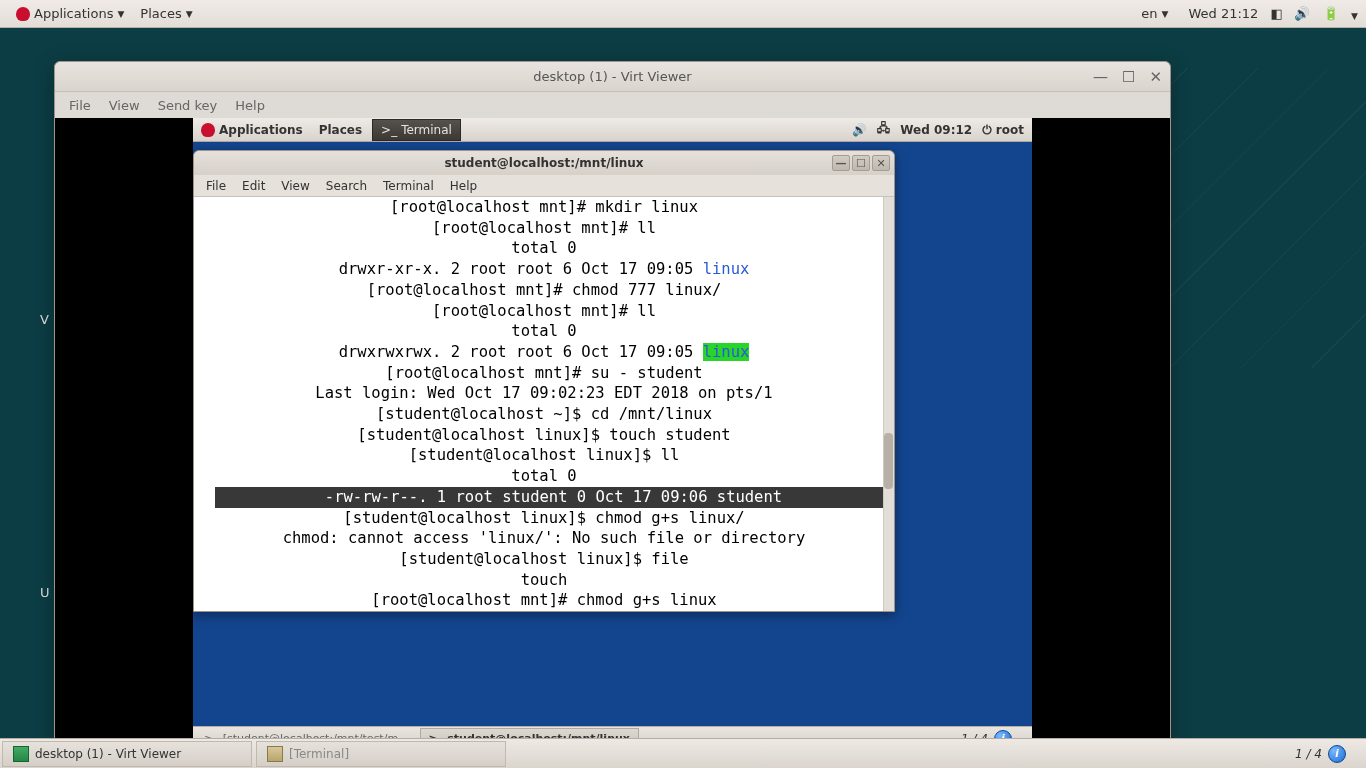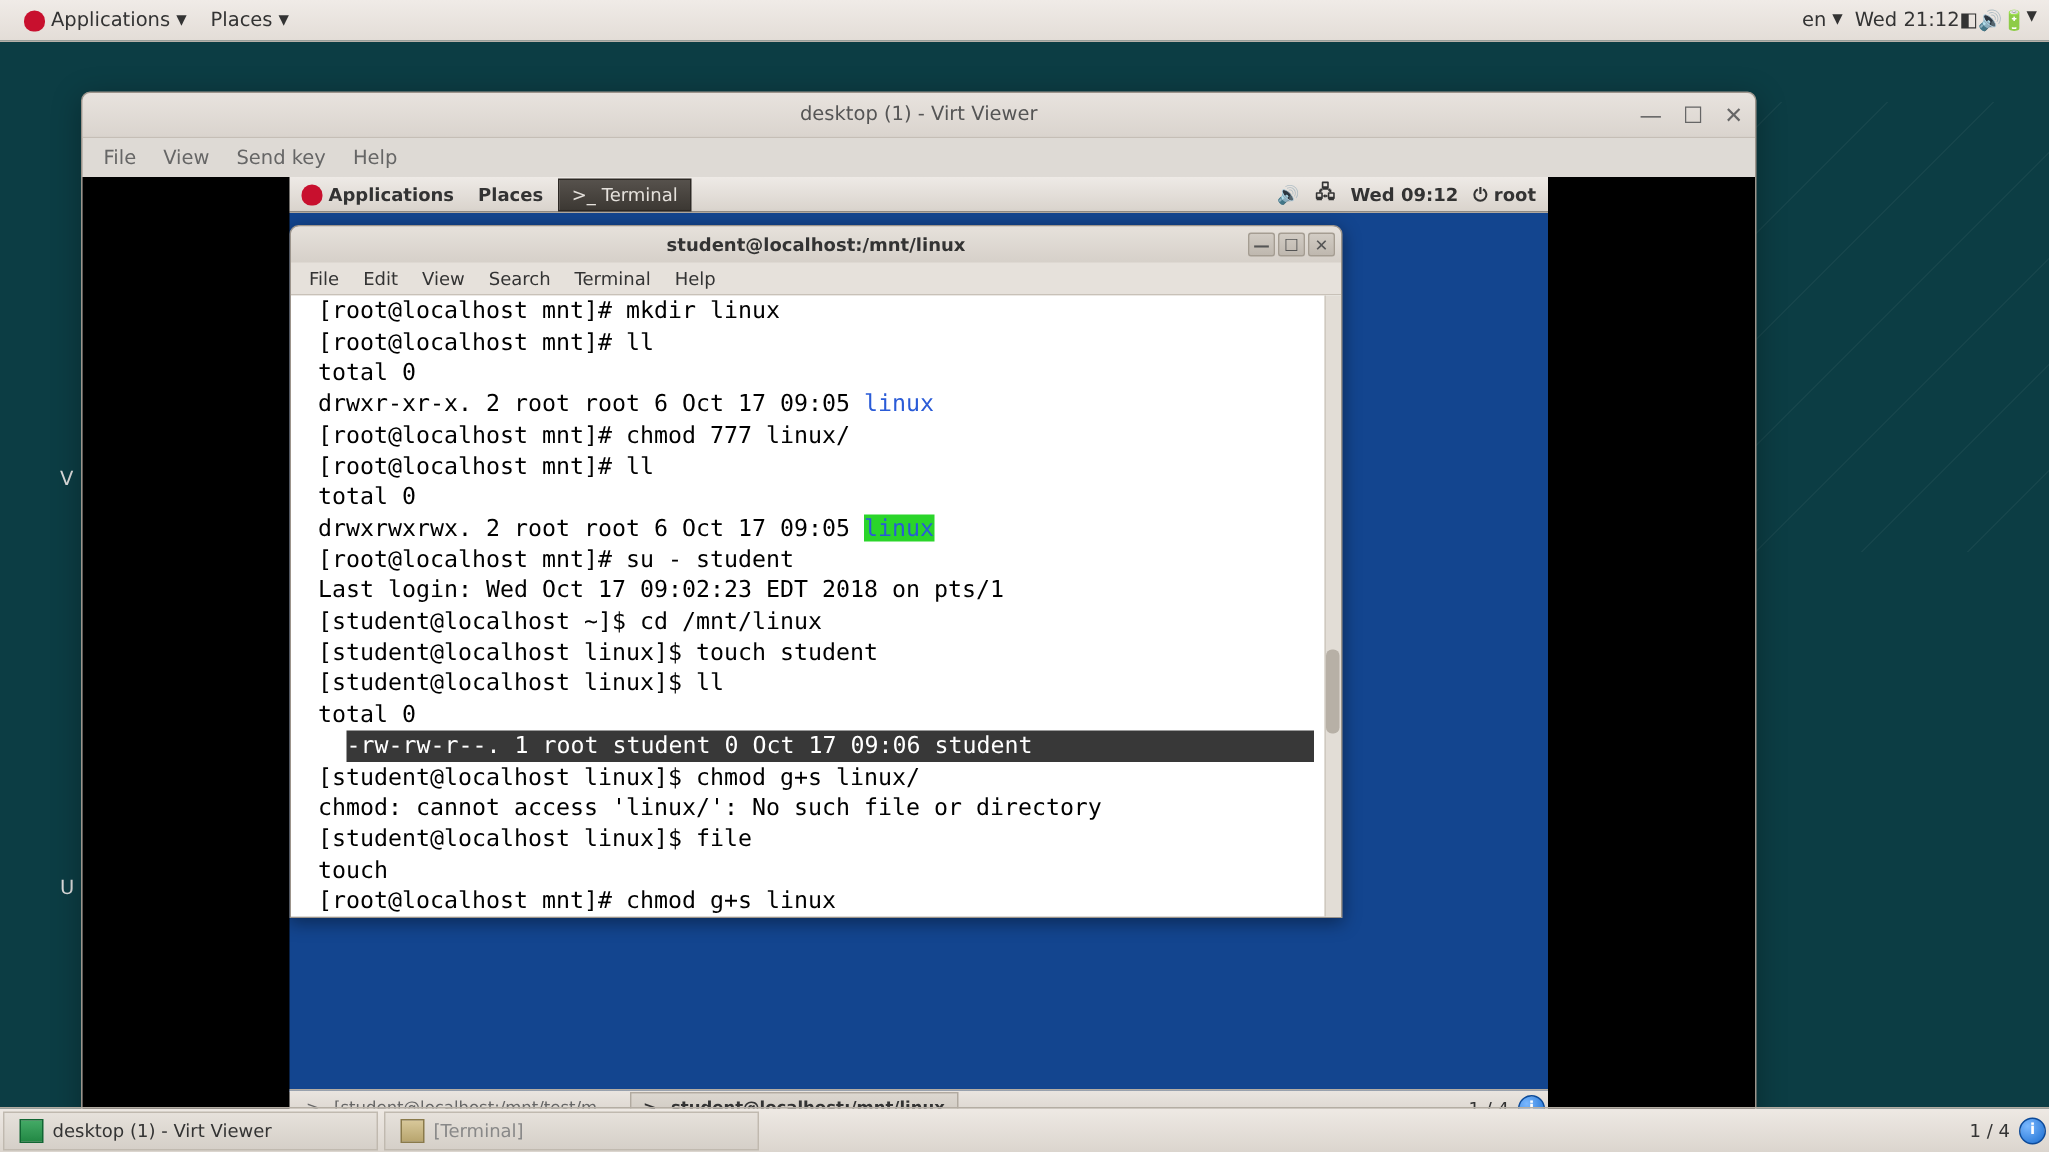--- a/index.html
+++ b/index.html
@@ -1,21 +1,21 @@
 <!DOCTYPE html>
 <html><head>
 <meta charset="utf-8">
 <style>
 * { margin:0; padding:0; box-sizing:border-box; }
 body { width:1366px; height:768px; font-family:"DejaVu Sans","Liberation Sans",sans-serif; background:#0a3a40; overflow:hidden; position:relative; }
 
 
 .host-topbar { height:28px; background:linear-gradient(#f0ebe7 0,#e3ddd7 100%); border-bottom:1px solid #b8b0a8; display:flex; align-items:center; font-size:13px; color:#333; padding:0 8px; }
 .host-topbar .menu-item { padding:0 8px; display:flex; align-items:center; gap:4px; cursor:pointer; }
-.host-topbar .right { margin-left:auto; display:flex; align-items:flex-start; }
+.host-topbar .right { margin-left:auto; display:flex; align-items:flex-end; gap:12px; }
 .redhat { width:14px; height:14px; background:#c8102e; border-radius:50% 50% 45% 45%; display:inline-block; }
 .caret { font-size:9px; }
 
 
 .host-desktop { position:absolute; top:28px; left:0; right:0; bottom:30px; background:#0c3d44; }
 .host-desktop::before { content:""; position:absolute; right:0; top:40px; width:250px; height:300px; background:repeating-linear-gradient(135deg, rgba(255,255,255,0.04) 0, rgba(255,255,255,0.04) 1px, transparent 1px, transparent 50px); }
 .host-label-left { position:absolute; left:40px; top:284px; color:#ddd; font-size:13px; }
 .host-label-left2 { position:absolute; left:40px; top:557px; color:#ddd; font-size:13px; }
 
 
@@ -36,32 +36,32 @@
 
 
 .guest-desktop { position:absolute; left:138px; top:24px; width:839px; height:586px; background:#13458f; }
 .term-window { position:absolute; left:0; top:8px; width:702px; background:#e6e1db; border:1px solid #9c948b; border-radius:6px 6px 0 0; box-shadow:0 3px 12px rgba(0,0,0,.4); }
 .term-title { height:24px; background:linear-gradient(#e6e1db,#d6d0c9); border-radius:6px 6px 0 0; display:flex; align-items:center; justify-content:center; font-size:12px; font-weight:bold; color:#333; position:relative; }
 .term-title .tcontrols { position:absolute; right:4px; display:flex; gap:2px; }
 .term-title .tcontrols span { width:18px; height:16px; background:linear-gradient(#d2ccc4,#bfb8af); border:1px solid #a59d92; border-radius:2px; display:flex; align-items:center; justify-content:center; font-size:11px; color:#555; cursor:pointer; }
 .term-menu { height:22px; display:flex; align-items:center; padding:0 4px; font-size:12px; color:#333; border-bottom:1px solid #c8c1b8; }
 .term-menu span { padding:2px 8px; cursor:pointer; }
 .term-body { background:#fff; position:relative; }
-.term-body pre { font-family:"DejaVu Sans Mono","Liberation Mono",monospace; font-size:15.5px; line-height:20.7px; color:#000; white-space:pre; padding:0 18px; }
+.term-body pre { font-family:"DejaVu Sans Mono","Liberation Mono",monospace; font-size:15.5px; line-height:20.7px; color:#000; white-space:pre; padding:0 2px;text-align:center; }
 .term-scroll { position:absolute; right:0; top:0; bottom:0; width:11px; background:#e2ddd6; border-left:1px solid #cfc9c0; }
 .term-thumb { position:absolute; right:1px; top:236px; width:9px; height:56px; background:#b7b0a6; border-radius:4px; }
 .hl-blue { color:#2a5bd7; }
 .hl-grn { background:#2ad52a; color:#2a5bd7; }
 .hl-sel { background:#383838; color:#fff; display:block;margin-left:19px; }
 
 
 .guest-taskbar { position:absolute; left:138px; bottom:0; width:839px; height:24px; background:linear-gradient(#eae5e0,#d4cec6); border-top:1px solid #b4ada3; display:flex; align-items:center; font-size:11px; }
 .guest-task { display:flex; align-items:center; gap:4px; padding:0 8px; height:22px; margin-left:2px; border:1px solid transparent; color:#666; }
 .guest-task.active { background:linear-gradient(#dcd7d0,#cbc4bb); border:1px solid #b1aaa0; color:#333; font-weight:bold; }
-.ws-ind { margin-left:auto; display:flex; align-items:center; gap:6px; padding-right:2px; color:#333; font-size:12px; }
+.ws-ind { margin-left:auto; display:flex; align-items:center; gap:6px; padding-right:20px; color:#333; font-size:12px;font-style:italic; }
 .ws-badge { width:18px; height:18px; background:radial-gradient(circle at 30% 30%,#7ab8ff,#1a6dd0); border-radius:50%; border:1px solid #0c4a99; display:flex; align-items:center; justify-content:center; color:#fff; font-size:10px; font-weight:bold; }
 
 
 .host-taskbar { position:absolute; left:0; right:0; bottom:0; height:30px; background:linear-gradient(#eee9e4,#dbd5ce); border-top:1px solid #b4ada3; display:flex; align-items:center; font-size:12px; color:#333; }
 .host-task { display:flex; align-items:center; gap:6px; padding:0 10px; height:26px; margin:0 2px; border:1px solid #c0b9af; background:linear-gradient(#e6e1db,#d5cfc8); min-width:250px; }
 .host-task.inactive { color:#888; }
 .appicon { width:16px; height:16px; background:#888; display:inline-block; }
 .appicon.screen { background:linear-gradient(#4a6,#284); border:1px solid #163; }
 .appicon.folder { background:linear-gradient(#d8c89a,#b8a56e); border:1px solid #8a7a4a; }
 </style>

